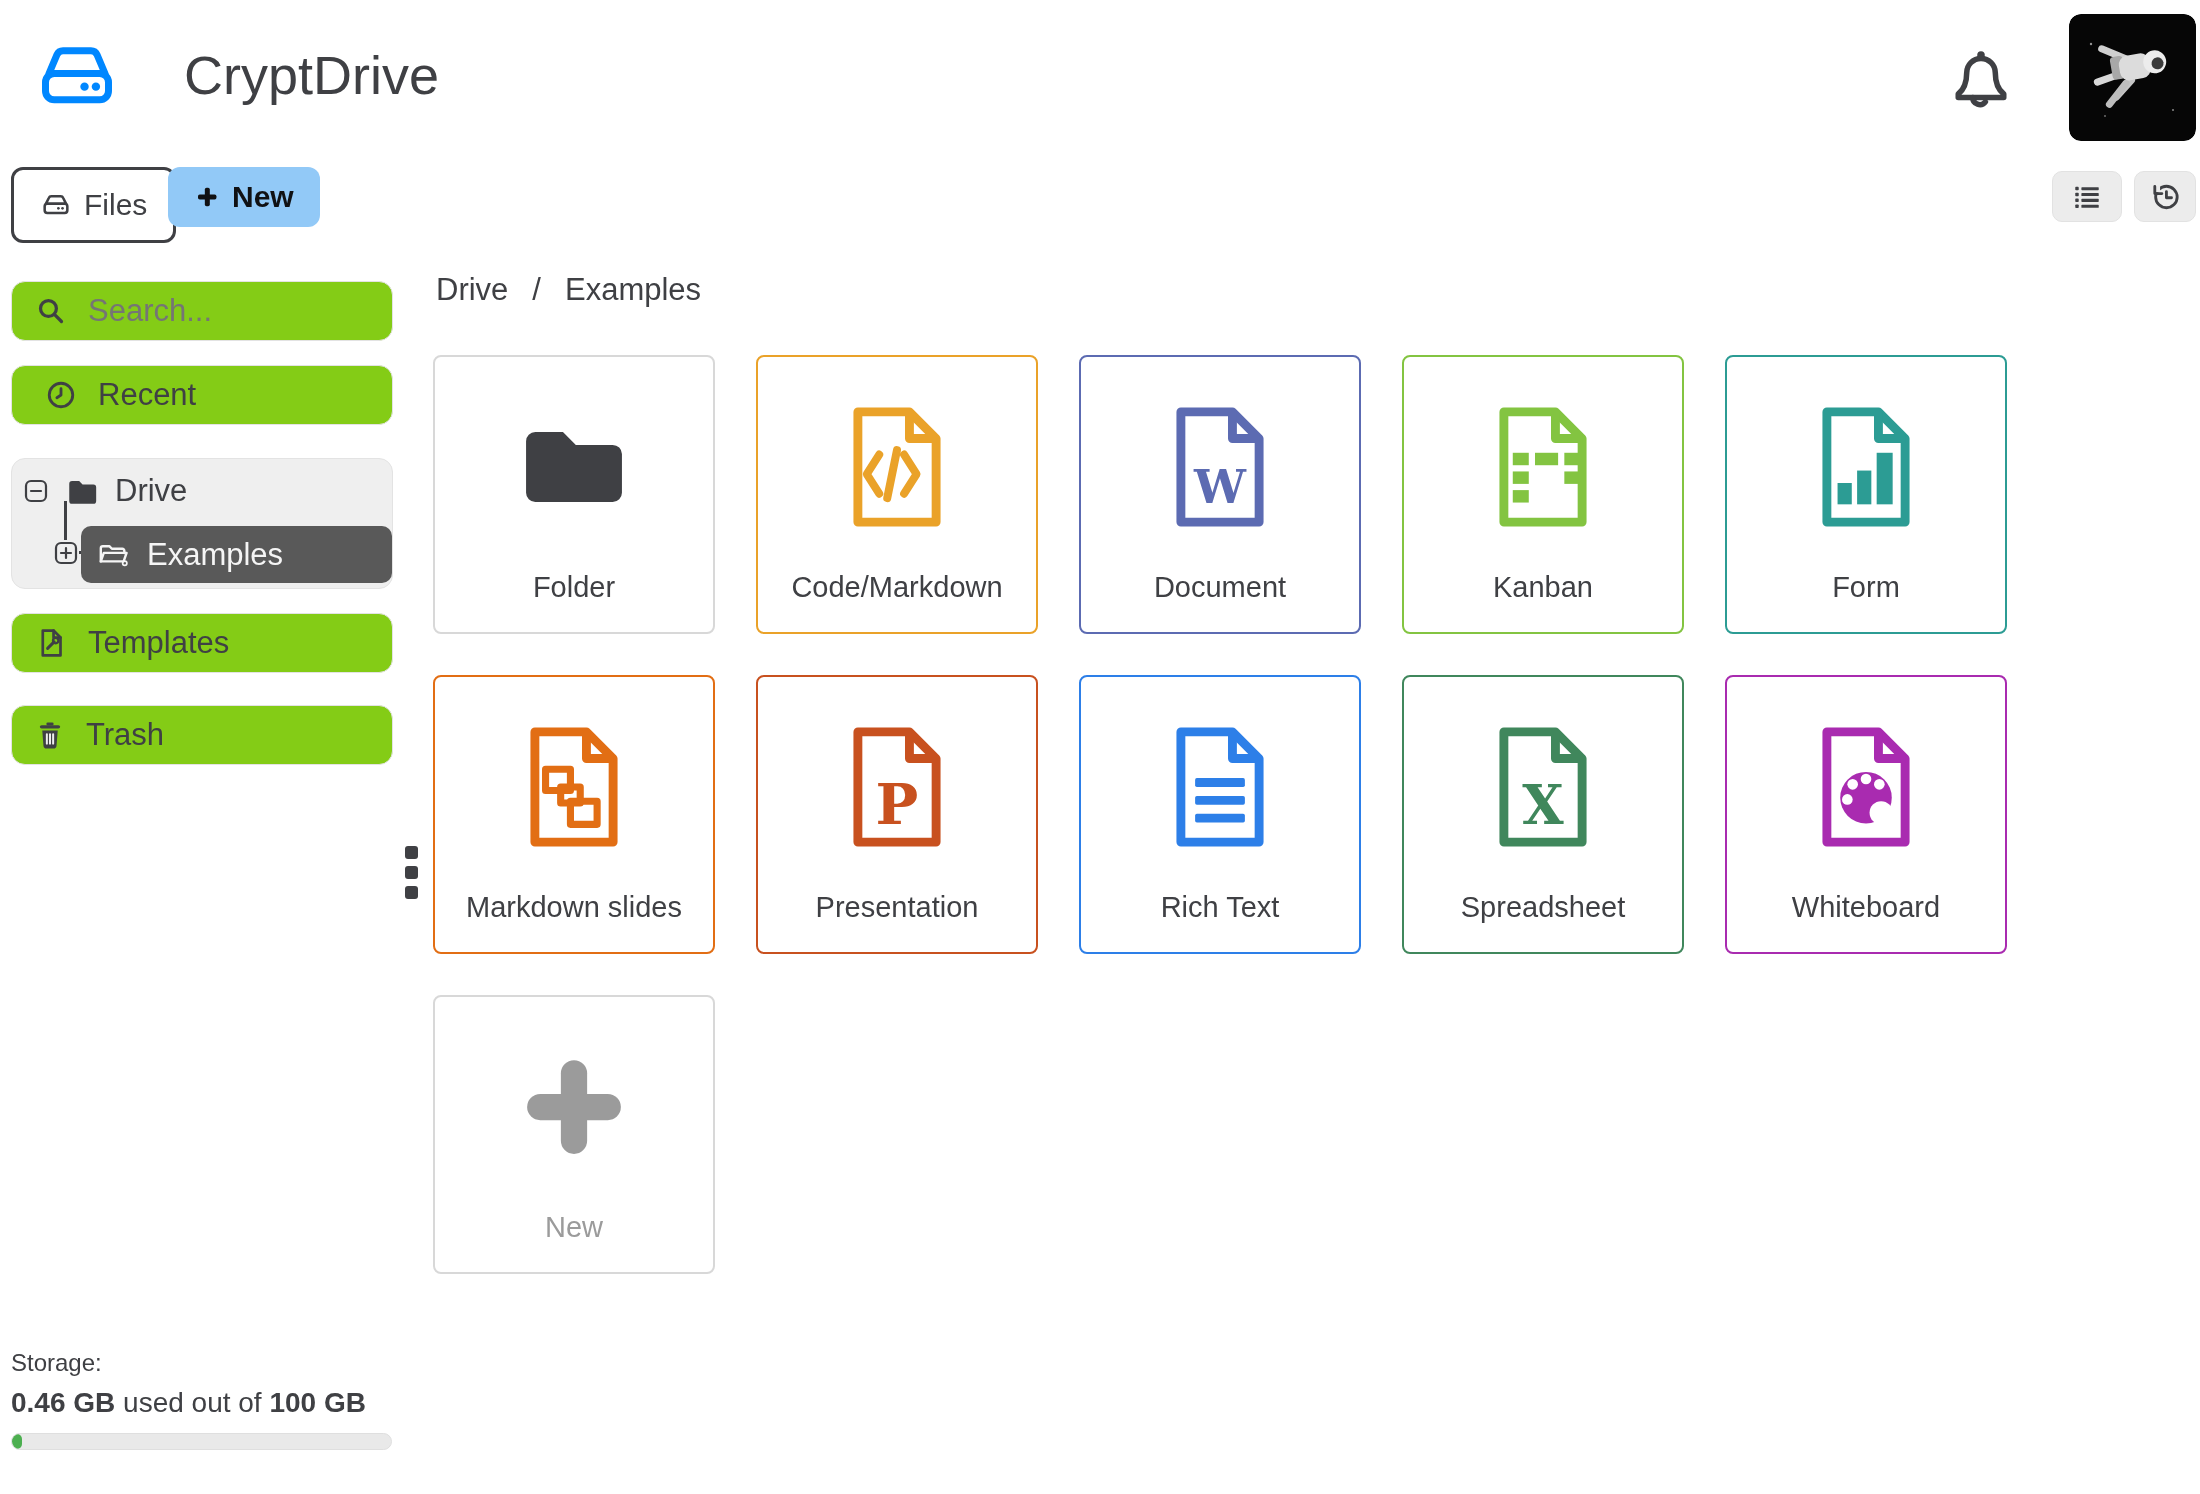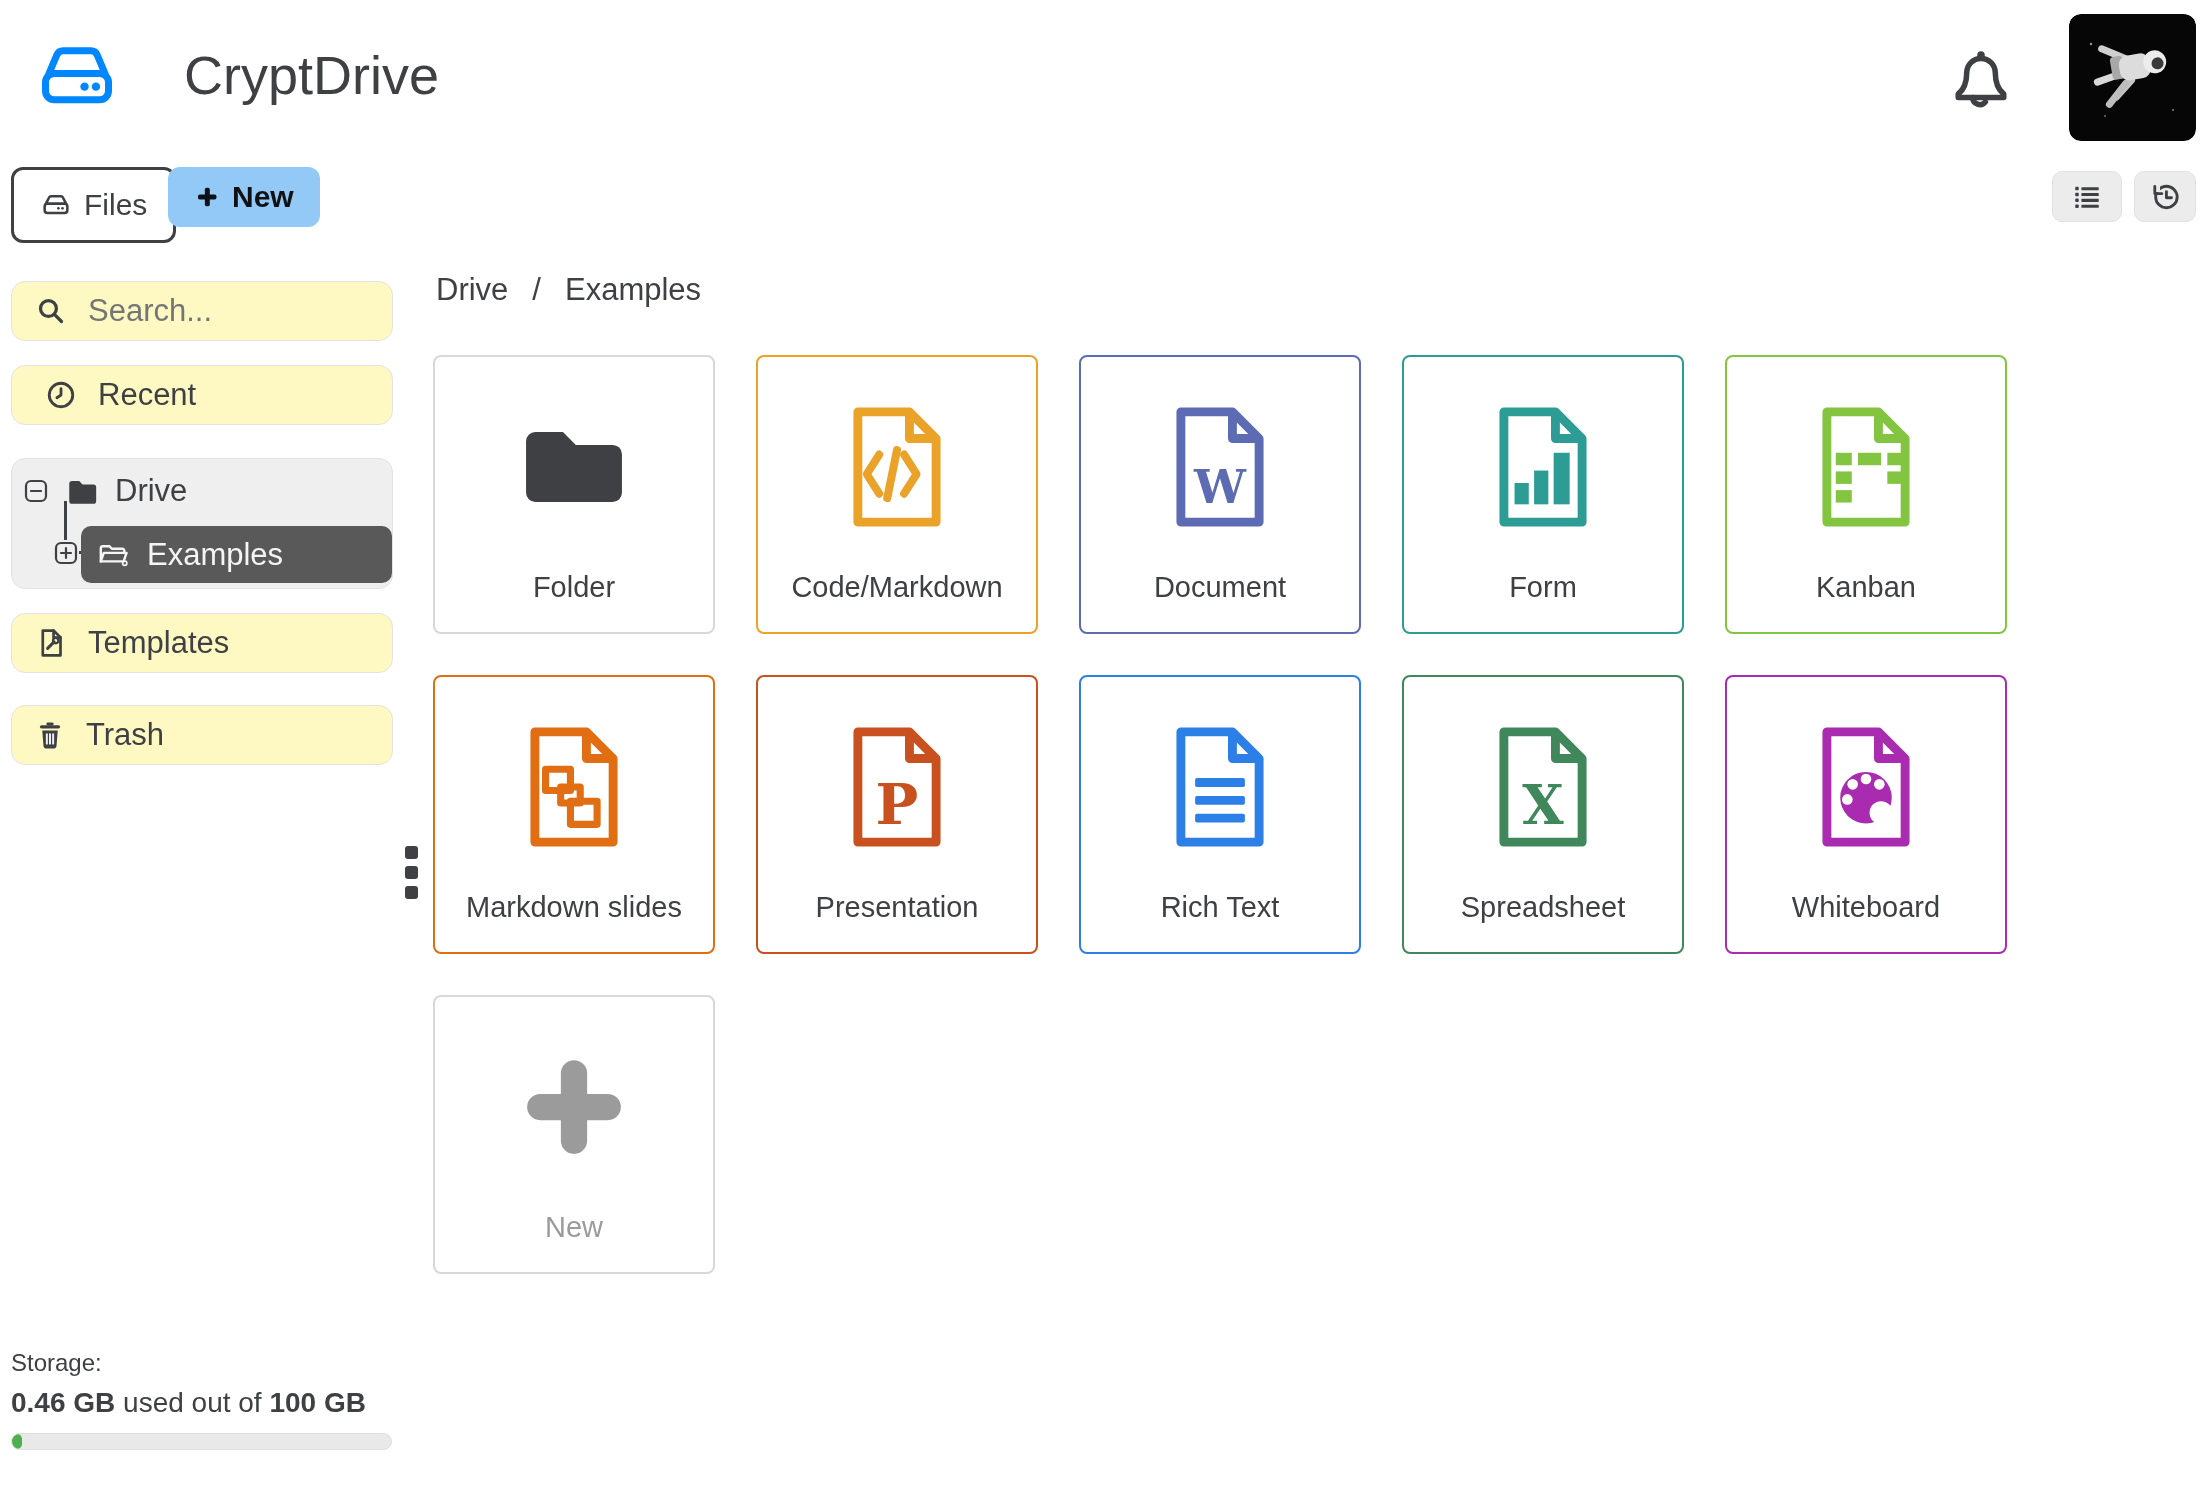--- a/index.html
+++ b/index.html
@@ -19,21 +19,21 @@
     display:flex; align-items:center; gap:12px; font-size:30px; color:#3F4044; cursor:pointer; }
   .new-btn { position:absolute; left:168px; top:167px; height:60px; padding:0 26px;
     border:none; border-radius:12px; display:flex; align-items:center; gap:12px;
     font-size:30px; font-weight:700; color:#101114; cursor:pointer; }
   .mini-btn { position:absolute; top:171px; height:51px; background:#ECECEC; border:1px solid #E2E2E2;
     border-radius:10px; display:flex; align-items:center; justify-content:center; cursor:pointer; }
   .list-btn { left:2052px; width:70px; }
   .history-btn { left:2134px; width:62px; }
   
   .side-item { position:absolute; left:11px; width:382px; height:60px;
-    background:#fef9c3; border:1px solid #E3E3E3; border-radius:14px;
+    background:#84cc16; border:1px solid #E3E3E3; border-radius:14px;
     display:flex; align-items:center; gap:20px; padding-left:22px; font-size:31px; cursor:pointer; }
   .side-search { top:281px; } .side-recent { top:365px;padding-left:32px; }
   .side-templates { top:613px; } .side-trash { top:705px; }
   .side-input { border:none; background:transparent; outline:none; font-size:31px;
     font-family:"Liberation Sans", sans-serif; color:#3F4044; width:290px; }
   .side-input::placeholder { color:#757575; }
   .tree { position:absolute; left:11px; top:458px; width:382px; height:131px;
     background:#EFEFEF; border:1px solid #E3E3E3; border-radius:14px; }
   .tree-row-drive { position:absolute; left:0; top:6px; width:100%; height:52px;
     display:flex; align-items:center; gap:14px; padding-left:11px; font-size:31px; cursor:pointer; }
@@ -291,53 +291,53 @@
     <div class="tile-icon">
       <svg viewBox="0 0 56 72" width="100" height="128" fill="none" stroke="currentColor" stroke-width="5" stroke-linejoin="round">
         <path d="M6 5 h29 l15 15 v47 h-44 z"></path>
         <path d="M35 5 v15 h15"></path>
         <text x="28" y="56" text-anchor="middle" font-family="DejaVu Serif, serif" font-weight="bold" font-size="26" fill="currentColor" stroke="none">W</text>
       </svg>
     </div>
     <div class="tile-label">Document</div>
   </div>
 
-  <div class="tile" style="border-color: rgb(44, 156, 148); color: rgb(44, 156, 148);">
-    <div class="tile-icon">
-      <svg viewBox="0 0 56 72" width="100" height="128" fill="none" stroke="currentColor" stroke-width="5" stroke-linejoin="round">
-        <path d="M6 5 h29 l15 15 v47 h-44 z"></path>
-        <path d="M35 5 v15 h15"></path>
-        <g fill="currentColor" stroke="none">
-          <rect x="12" y="45" width="8" height="12"></rect>
-          <rect x="23" y="38" width="8" height="19"></rect>
-          <rect x="34" y="28" width="9" height="29"></rect>
-        </g>
-      </svg>
-    </div>
-    <div class="tile-label">Form</div>
-  </div>
-
   <div class="tile" style="border-color: rgb(131, 196, 65); color: rgb(131, 196, 65);">
     <div class="tile-icon">
       <svg viewBox="0 0 56 72" width="100" height="128" fill="none" stroke="currentColor" stroke-width="5" stroke-linejoin="round">
         <path d="M6 5 h29 l15 15 v47 h-44 z"></path>
         <path d="M35 5 v15 h15"></path>
         <g fill="currentColor" stroke="none">
           <rect x="11" y="28" width="9" height="7"></rect>
           <rect x="11" y="38.5" width="9" height="7"></rect>
           <rect x="11" y="49" width="9" height="7"></rect>
           <rect x="23.5" y="28" width="13" height="7"></rect>
           <rect x="40" y="28" width="8" height="7"></rect>
           <rect x="40" y="38.5" width="8" height="7"></rect>
         </g>
       </svg>
     </div>
     <div class="tile-label">Kanban</div>
   </div>
 
+  <div class="tile" style="border-color: rgb(44, 156, 148); color: rgb(44, 156, 148);">
+    <div class="tile-icon">
+      <svg viewBox="0 0 56 72" width="100" height="128" fill="none" stroke="currentColor" stroke-width="5" stroke-linejoin="round">
+        <path d="M6 5 h29 l15 15 v47 h-44 z"></path>
+        <path d="M35 5 v15 h15"></path>
+        <g fill="currentColor" stroke="none">
+          <rect x="12" y="45" width="8" height="12"></rect>
+          <rect x="23" y="38" width="8" height="19"></rect>
+          <rect x="34" y="28" width="9" height="29"></rect>
+        </g>
+      </svg>
+    </div>
+    <div class="tile-label">Form</div>
+  </div>
+
   <div class="tile" style="border-color: rgb(226, 110, 20); color: rgb(226, 110, 20);">
     <div class="tile-icon">
       <svg viewBox="0 0 56 72" width="100" height="128" fill="none" stroke="currentColor" stroke-width="5" stroke-linejoin="round">
         <path d="M6 5 h29 l15 15 v47 h-44 z"></path>
         <path d="M35 5 v15 h15"></path>
         <g fill="none" stroke="currentColor" stroke-width="4">
           <rect x="12" y="26" width="14" height="12"></rect>
           <rect x="20.5" y="36" width="11" height="9"></rect>
           <rect x="26" y="44" width="15" height="13"></rect>
         </g>

